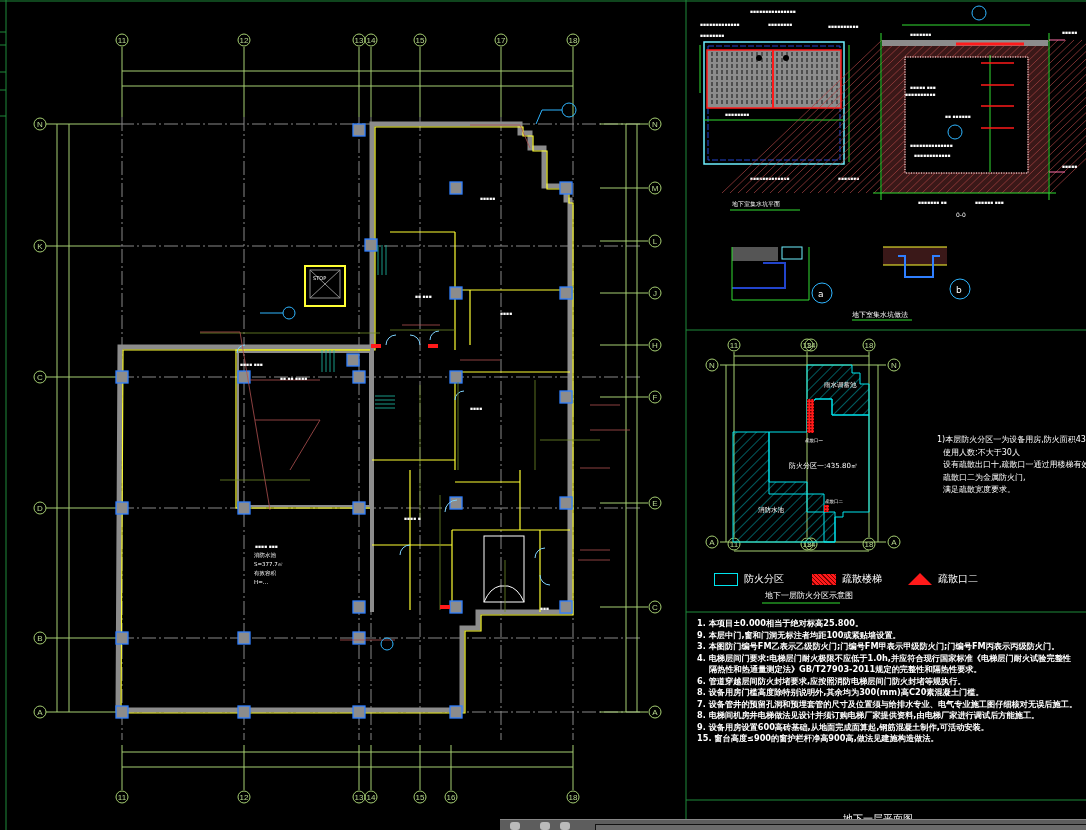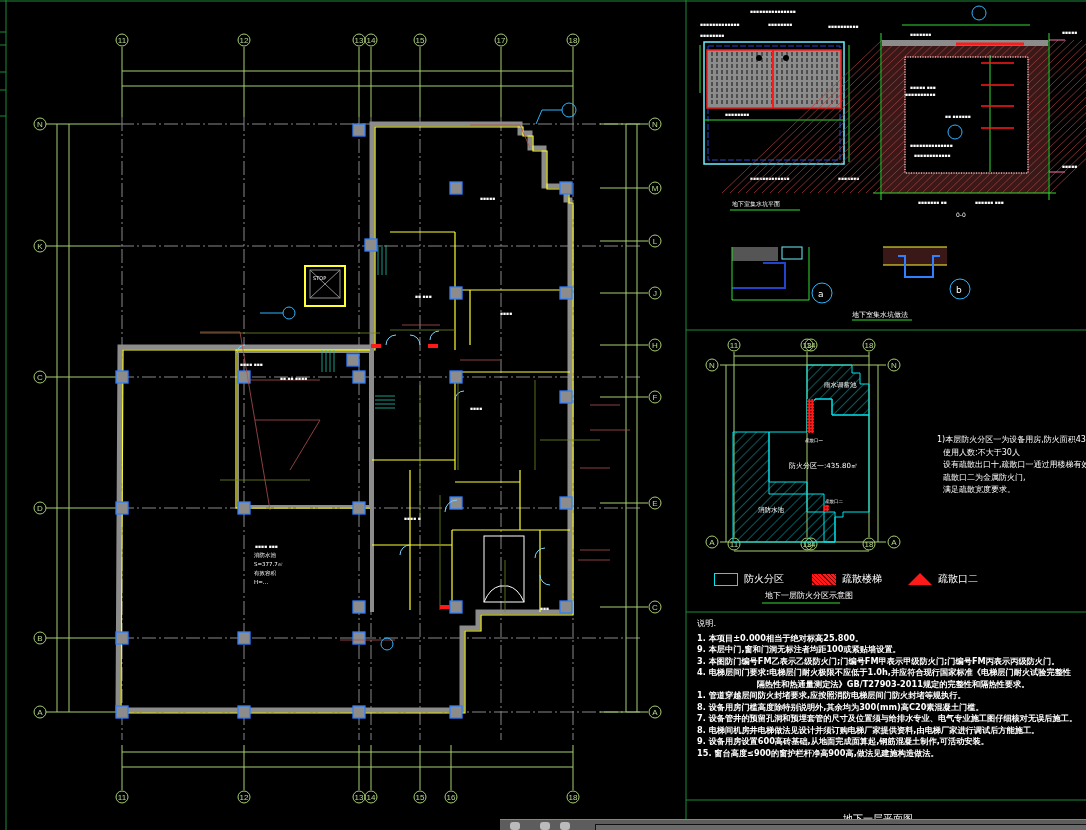--- a/index.html
+++ b/index.html
@@ -3,21 +3,21 @@
 <meta charset="utf-8">
 <style>
   html,body{margin:0;padding:0;background:#000;}
   body{width:1086px;height:830px;overflow:hidden;position:relative;font-family:"DejaVu Sans",sans-serif;color:#fff;}
   #cad{position:absolute;left:0;top:0;width:1086px;height:830px;}
   .t{font-family:"DejaVu Sans",sans-serif;fill:#fff;}
   .axis-lbl{font-family:"Liberation Sans",sans-serif;font-size:8px;fill:#b8d890;}
   .notes{position:absolute;left:697px;top:618px;width:380px;font-size:8.2px;line-height:11.5px;color:#fff;font-family:"DejaVu Sans",sans-serif;}
   .notes .hd{margin-bottom:3px;}
   .notes .ln{white-space:nowrap;overflow:hidden;font-weight:bold;}
-  .notes .ind{padding-left:12px;text-align:center;}
+  .notes .ind{padding-left:12px;}
   .fz-desc{position:absolute;left:937px;top:434px;font-size:8px;line-height:12.5px;color:#fff;white-space:nowrap;}
   .fz-desc div:not(:first-child){padding-left:6px;}
   .legend{position:absolute;left:714px;top:571px;height:16px;display:flex;align-items:center;font-size:10px;color:#fff;}
   .legend .sw{display:inline-block;margin-right:6px;}
   .taskbar{position:absolute;left:500px;top:819px;width:586px;height:11px;background:#5d5d5d;border-top:1px solid #888;}
   .taskbar .tb-ico{position:absolute;top:2px;width:10px;height:8px;background:#bbb;border-radius:3px;}
   .taskbar .tb-box{position:absolute;left:95px;top:4px;width:490px;height:7px;border:1px solid #111;background:#6a6a6a;}
 </style>
 </head>
 <body>
@@ -530,27 +530,26 @@
 <div class="legend">
   <span class="sw" style="width:22px;height:11px;border:1.5px solid #00e5ee;"></span>
   <span style="margin-right:28px">防火分区</span>
   <span class="sw" style="width:24px;height:11px;background:repeating-linear-gradient(45deg,#ff1a1a 0 2px,#700 2px 3px);"></span>
   <span style="margin-right:26px">疏散楼梯</span>
   <span class="sw" style="width:0;height:0;border-left:12px solid transparent;border-right:12px solid transparent;border-bottom:12px solid #ff1a1a;"></span>
   <span>疏散口二</span>
 </div>
 
 <div class="notes">
-  <div class="hd">说明.</div>
   <div class="ln">1. 本项目±0.000相当于绝对标高25.800。</div>
   <div class="ln">9. 本层中门,窗和门洞无标注者均距100或紧贴墙设置。</div>
   <div class="ln">3. 本图防门编号FM乙表示乙级防火门;门编号FM甲表示甲级防火门;门编号FM丙表示丙级防火门。</div>
   <div class="ln">4. 电梯层间门要求:电梯层门耐火极限不应低于1.0h,并应符合现行国家标准《电梯层门耐火试验完整性</div>
   <div class="ln ind">   隔热性和热通量测定法》GB/T27903-2011规定的完整性和隔热性要求。</div>
-  <div class="ln">1. 管道穿越层间防火封堵要求,应按照消防电梯层间门防火封堵等规执行。</div>
+  <div class="ln">6. 管道穿越层间防火封堵要求,应按照消防电梯层间门防火封堵等规执行。</div>
   <div class="ln">8. 设备用房门槛高度除特别说明外,其余均为300(mm)高C20素混凝土门槛。</div>
   <div class="ln">7. 设备管井的预留孔洞和预埋套管的尺寸及位置须与给排水专业、电气专业施工图仔细核对无误后施工。</div>
   <div class="ln">8. 电梯间机房井电梯做法见设计并须订购电梯厂家提供资料,由电梯厂家进行调试后方能施工。</div>
   <div class="ln">9. 设备用房设置600高砖基础,从地面完成面算起,钢筋混凝土制作,可活动安装。</div>
   <div class="ln">15. 窗台高度≤900的窗护栏杆净高900高,做法见建施构造做法。</div>
 </div>
 
 <div class="taskbar">
   <span class="tb-ico" style="left:10px"></span>
   <span class="tb-ico" style="left:40px"></span>

